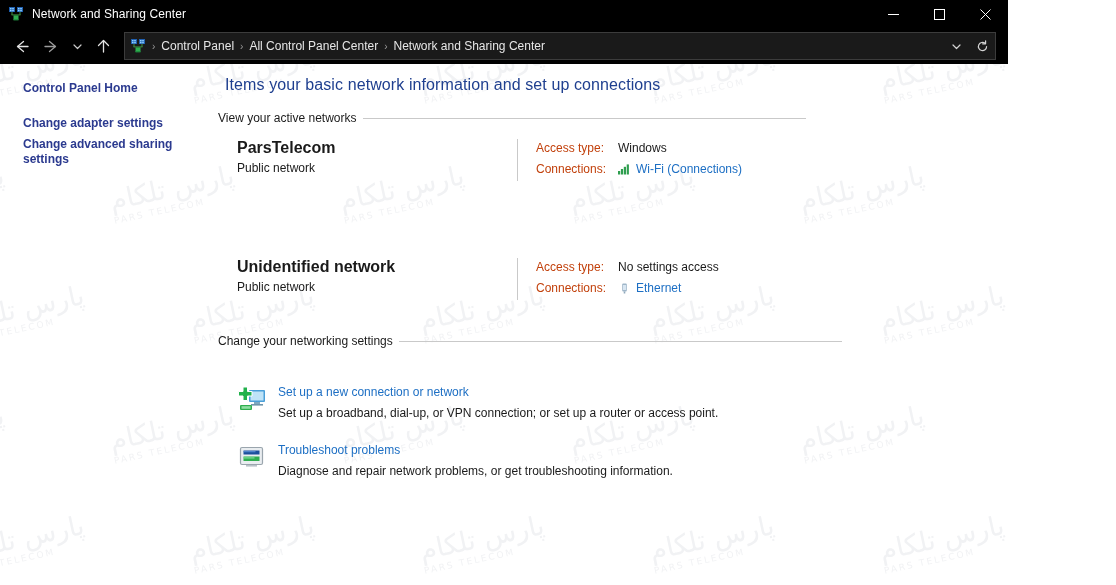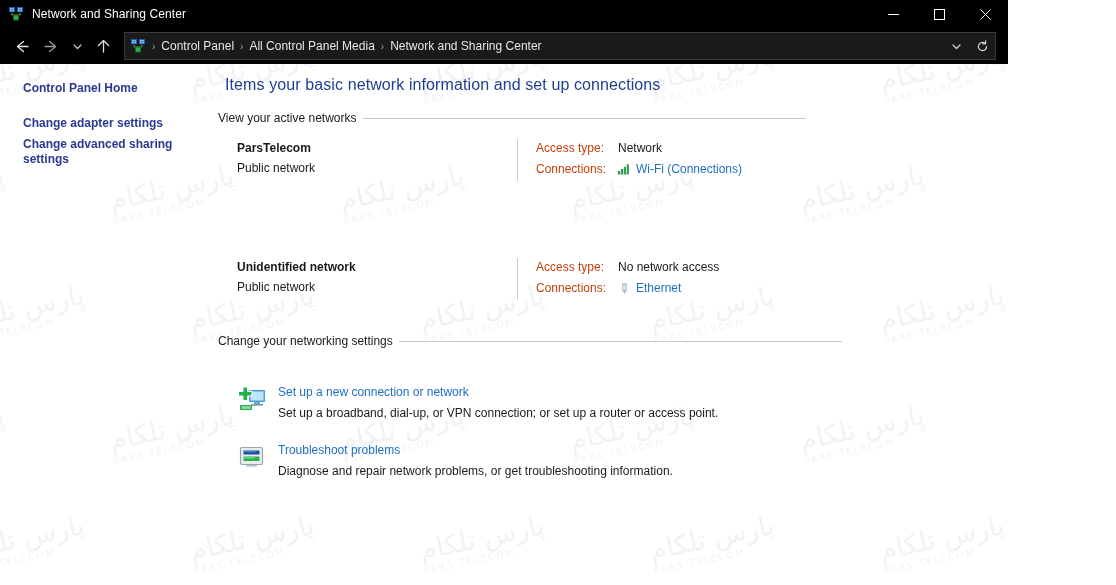--- a/index.html
+++ b/index.html
@@ -269,21 +269,21 @@
     align-items: flex-start;
     padding-bottom: 14px;
   }
   .net-left {
     width: 300px;
     flex: 0 0 300px;
     padding-left: 20px;
     box-sizing: border-box;
   }
   .net-name {
-    font-size: 12px;
+    font-size: 16px;
     font-weight: bold;
     color: #1a1a1a;
     line-height: 18px;
   }
   .net-type {
     font-size: 12px;
     color: #1a1a1a;
     line-height: 18px;
     padding-top: 2px;
   }
@@ -439,21 +439,21 @@
           <rect x="11.5" y="6" width="1" height="3" fill="#3f8f3f"></rect>
           <rect x="3.5" y="8.4" width="9" height="1" fill="#3f8f3f"></rect>
           <rect x="5.5" y="9.4" width="5" height="4.4" fill="#2fae4f"></rect>
           <rect x="5.5" y="13" width="5" height="1.4" fill="#1f8f3f"></rect>
         </svg>
       </span>
       <div class="crumbs">
         <span class="crumb-sep">›</span>
         <span class="crumb">Control Panel</span>
         <span class="crumb-sep">›</span>
-        <span class="crumb">All Control Panel Media</span>
+        <span class="crumb">All Control Panel Center</span>
         <span class="crumb-sep">›</span>
         <span class="crumb">Network and Sharing Center</span>
       </div>
       <div class="addr-right">
         <div class="addr-btn">
           <svg width="11" height="11" viewBox="0 0 11 11">
             <path d="M2 4 L5.5 7.5 L9 4" stroke="#d4d4d4" stroke-width="1.2" fill="none" stroke-linecap="round" stroke-linejoin="round"></path>
           </svg>
         </div>
         <div class="addr-btn">
@@ -604,21 +604,21 @@
 
           <div class="net-row">
             <div class="net-left">
               <div class="net-name">ParsTelecom</div>
               <div class="net-type">Public network</div>
             </div>
             <div class="net-divider"></div>
             <div class="net-right">
               <div class="net-field">
                 <span class="net-field-label">Access type:</span>
-                <span class="net-field-value">Network</span>
+                <span class="net-field-value">Windows</span>
               </div>
               <div class="net-field">
                 <span class="net-field-label">Connections:</span>
                 <span class="net-field-value">
                   <span class="conn-icon">
                     <svg width="13" height="12" viewBox="0 0 13 12">
                       <rect x="0" y="8" width="2.2" height="3.5" fill="#2f9e4f"></rect>
                       <rect x="2.9" y="6" width="2.2" height="5.5" fill="#2f9e4f"></rect>
                       <rect x="5.8" y="3.8" width="2.2" height="7.7" fill="#2f9e4f"></rect>
                       <rect x="8.7" y="1.4" width="2.2" height="10.1" fill="#2f9e4f"></rect>
@@ -632,21 +632,21 @@
 
           <div class="net-row" style="padding-top:63px;">
             <div class="net-left">
               <div class="net-name">Unidentified network</div>
               <div class="net-type">Public network</div>
             </div>
             <div class="net-divider"></div>
             <div class="net-right">
               <div class="net-field">
                 <span class="net-field-label">Access type:</span>
-                <span class="net-field-value">No network access</span>
+                <span class="net-field-value">No settings access</span>
               </div>
               <div class="net-field">
                 <span class="net-field-label">Connections:</span>
                 <span class="net-field-value">
                   <span class="conn-icon">
                     <svg width="13" height="13" viewBox="0 0 13 13">
                       <rect x="4.2" y="1.5" width="4.6" height="8" rx="1" fill="#9fb6c9"></rect>
                       <rect x="5" y="3" width="3" height="5" fill="#d8e6f2"></rect>
                       <rect x="5.7" y="9.5" width="1.6" height="2" fill="#8fa8bb"></rect>
                     </svg>

